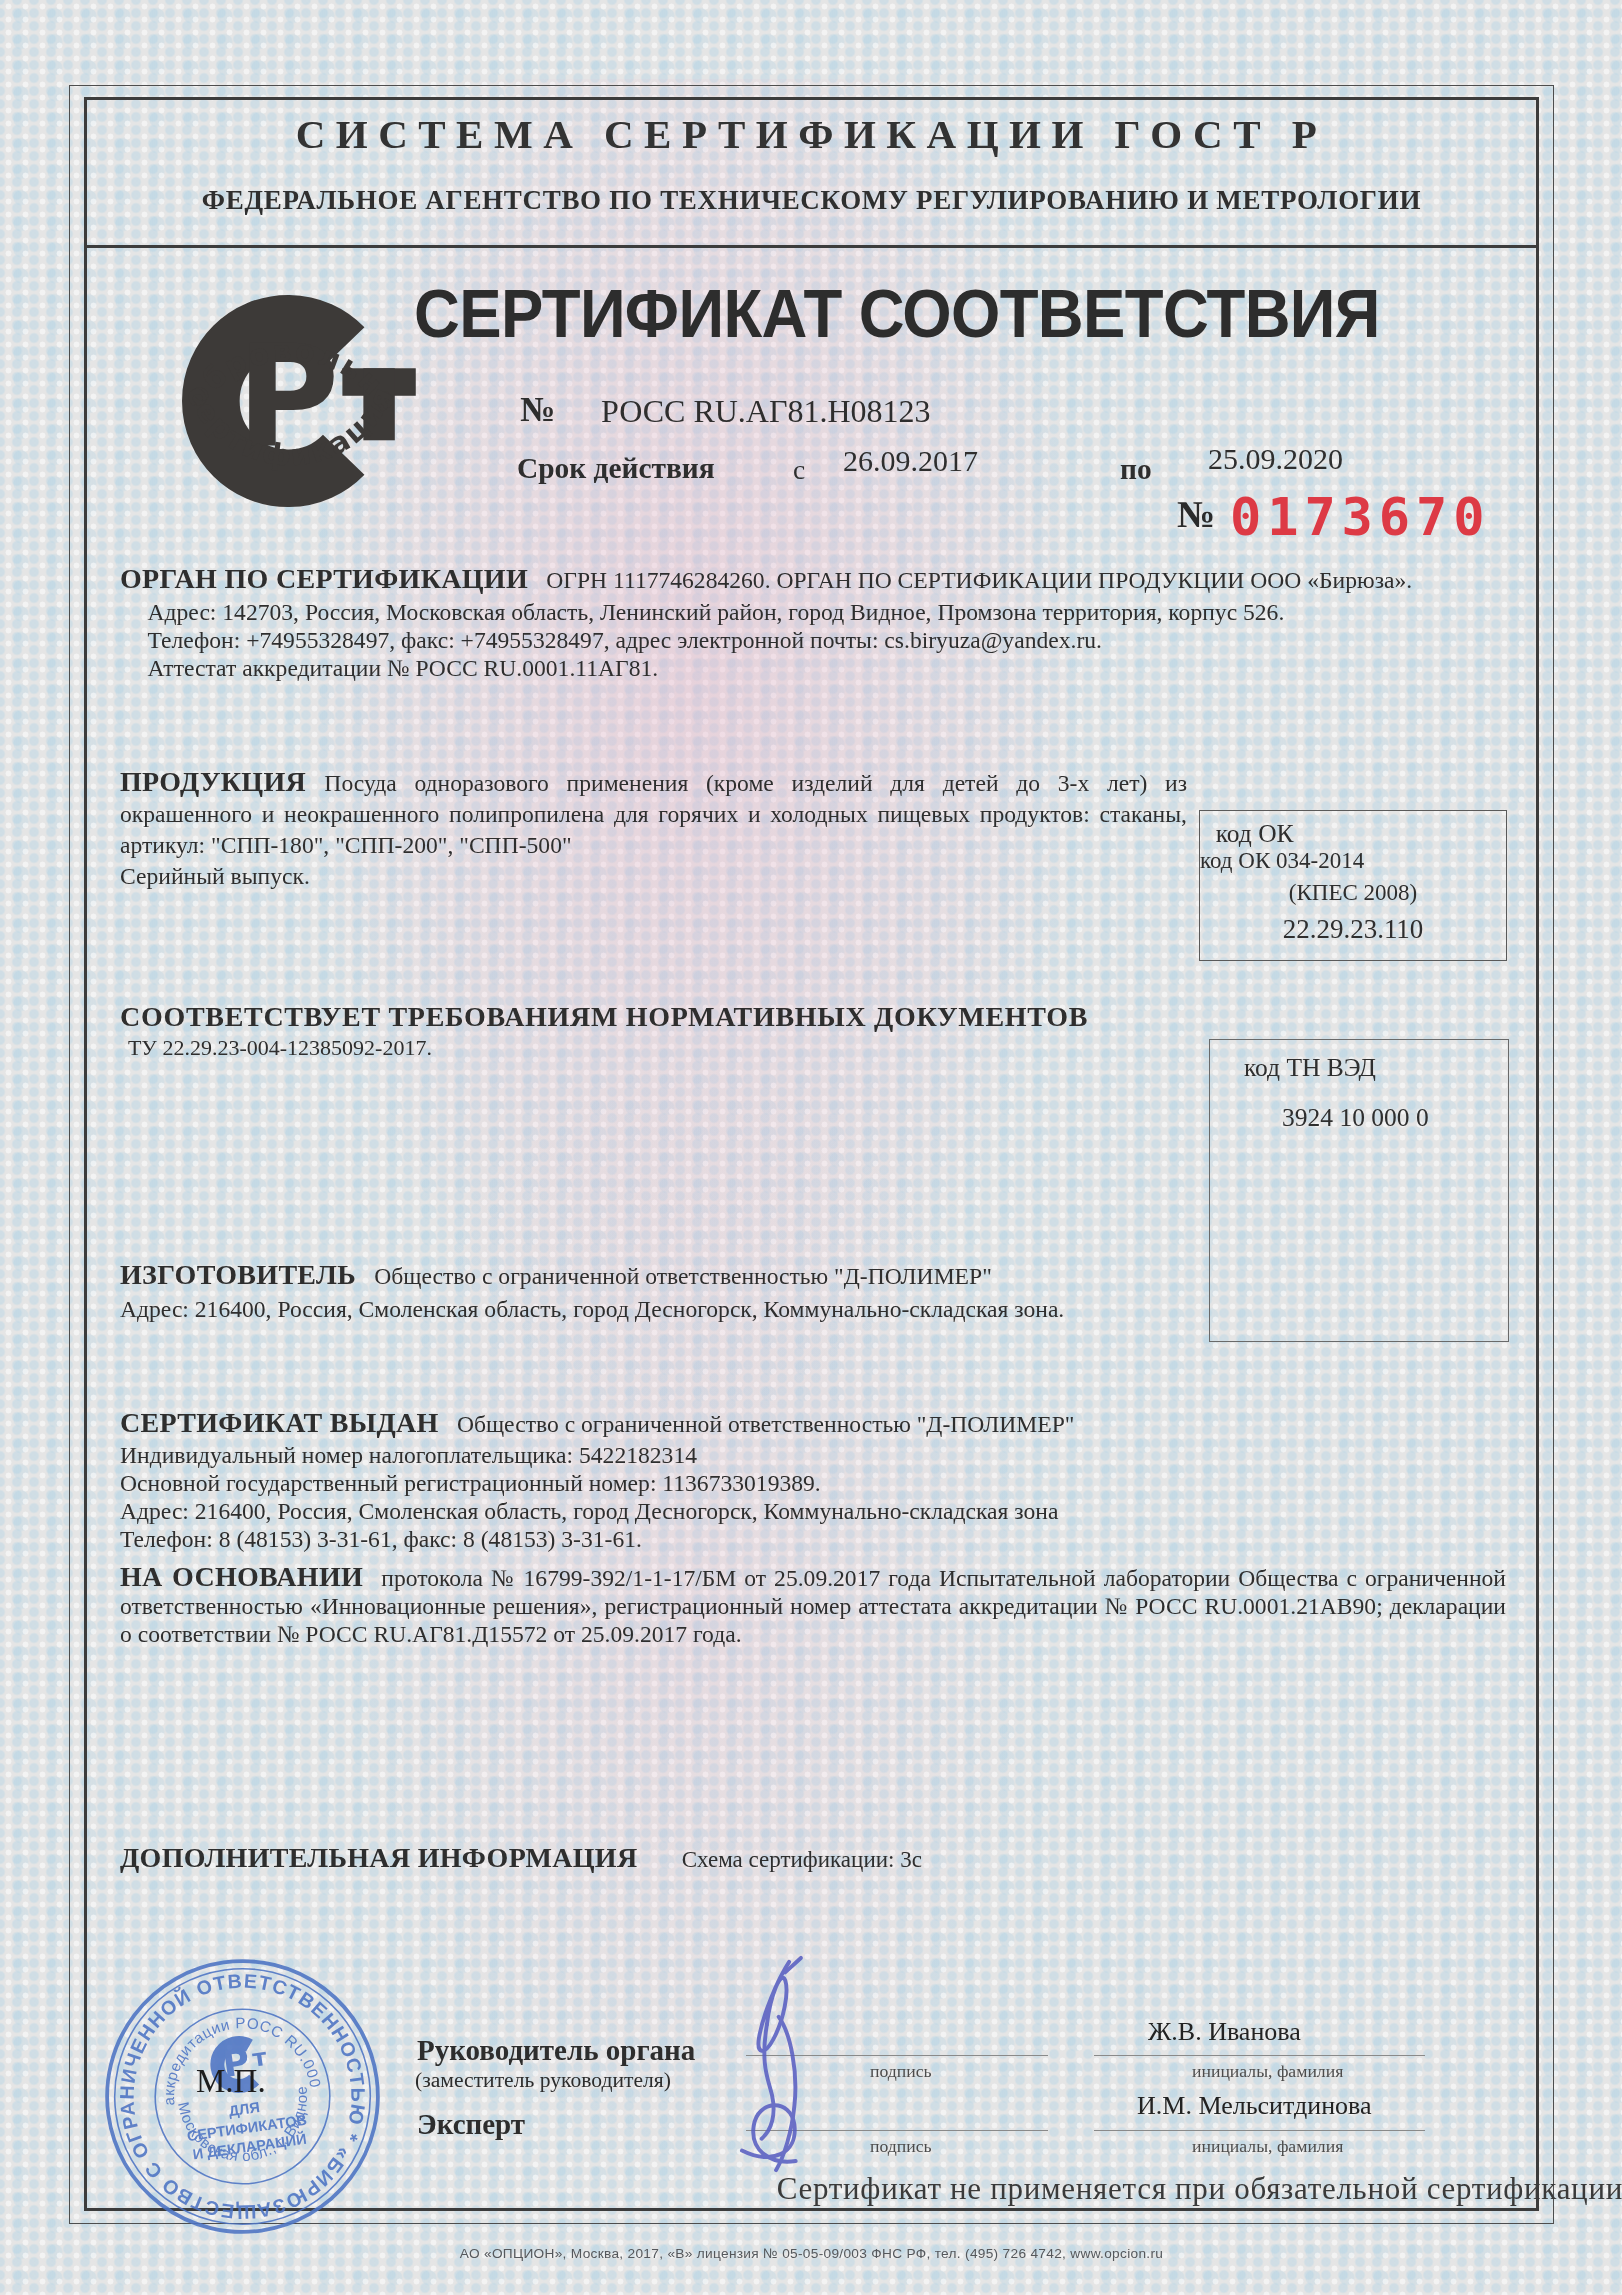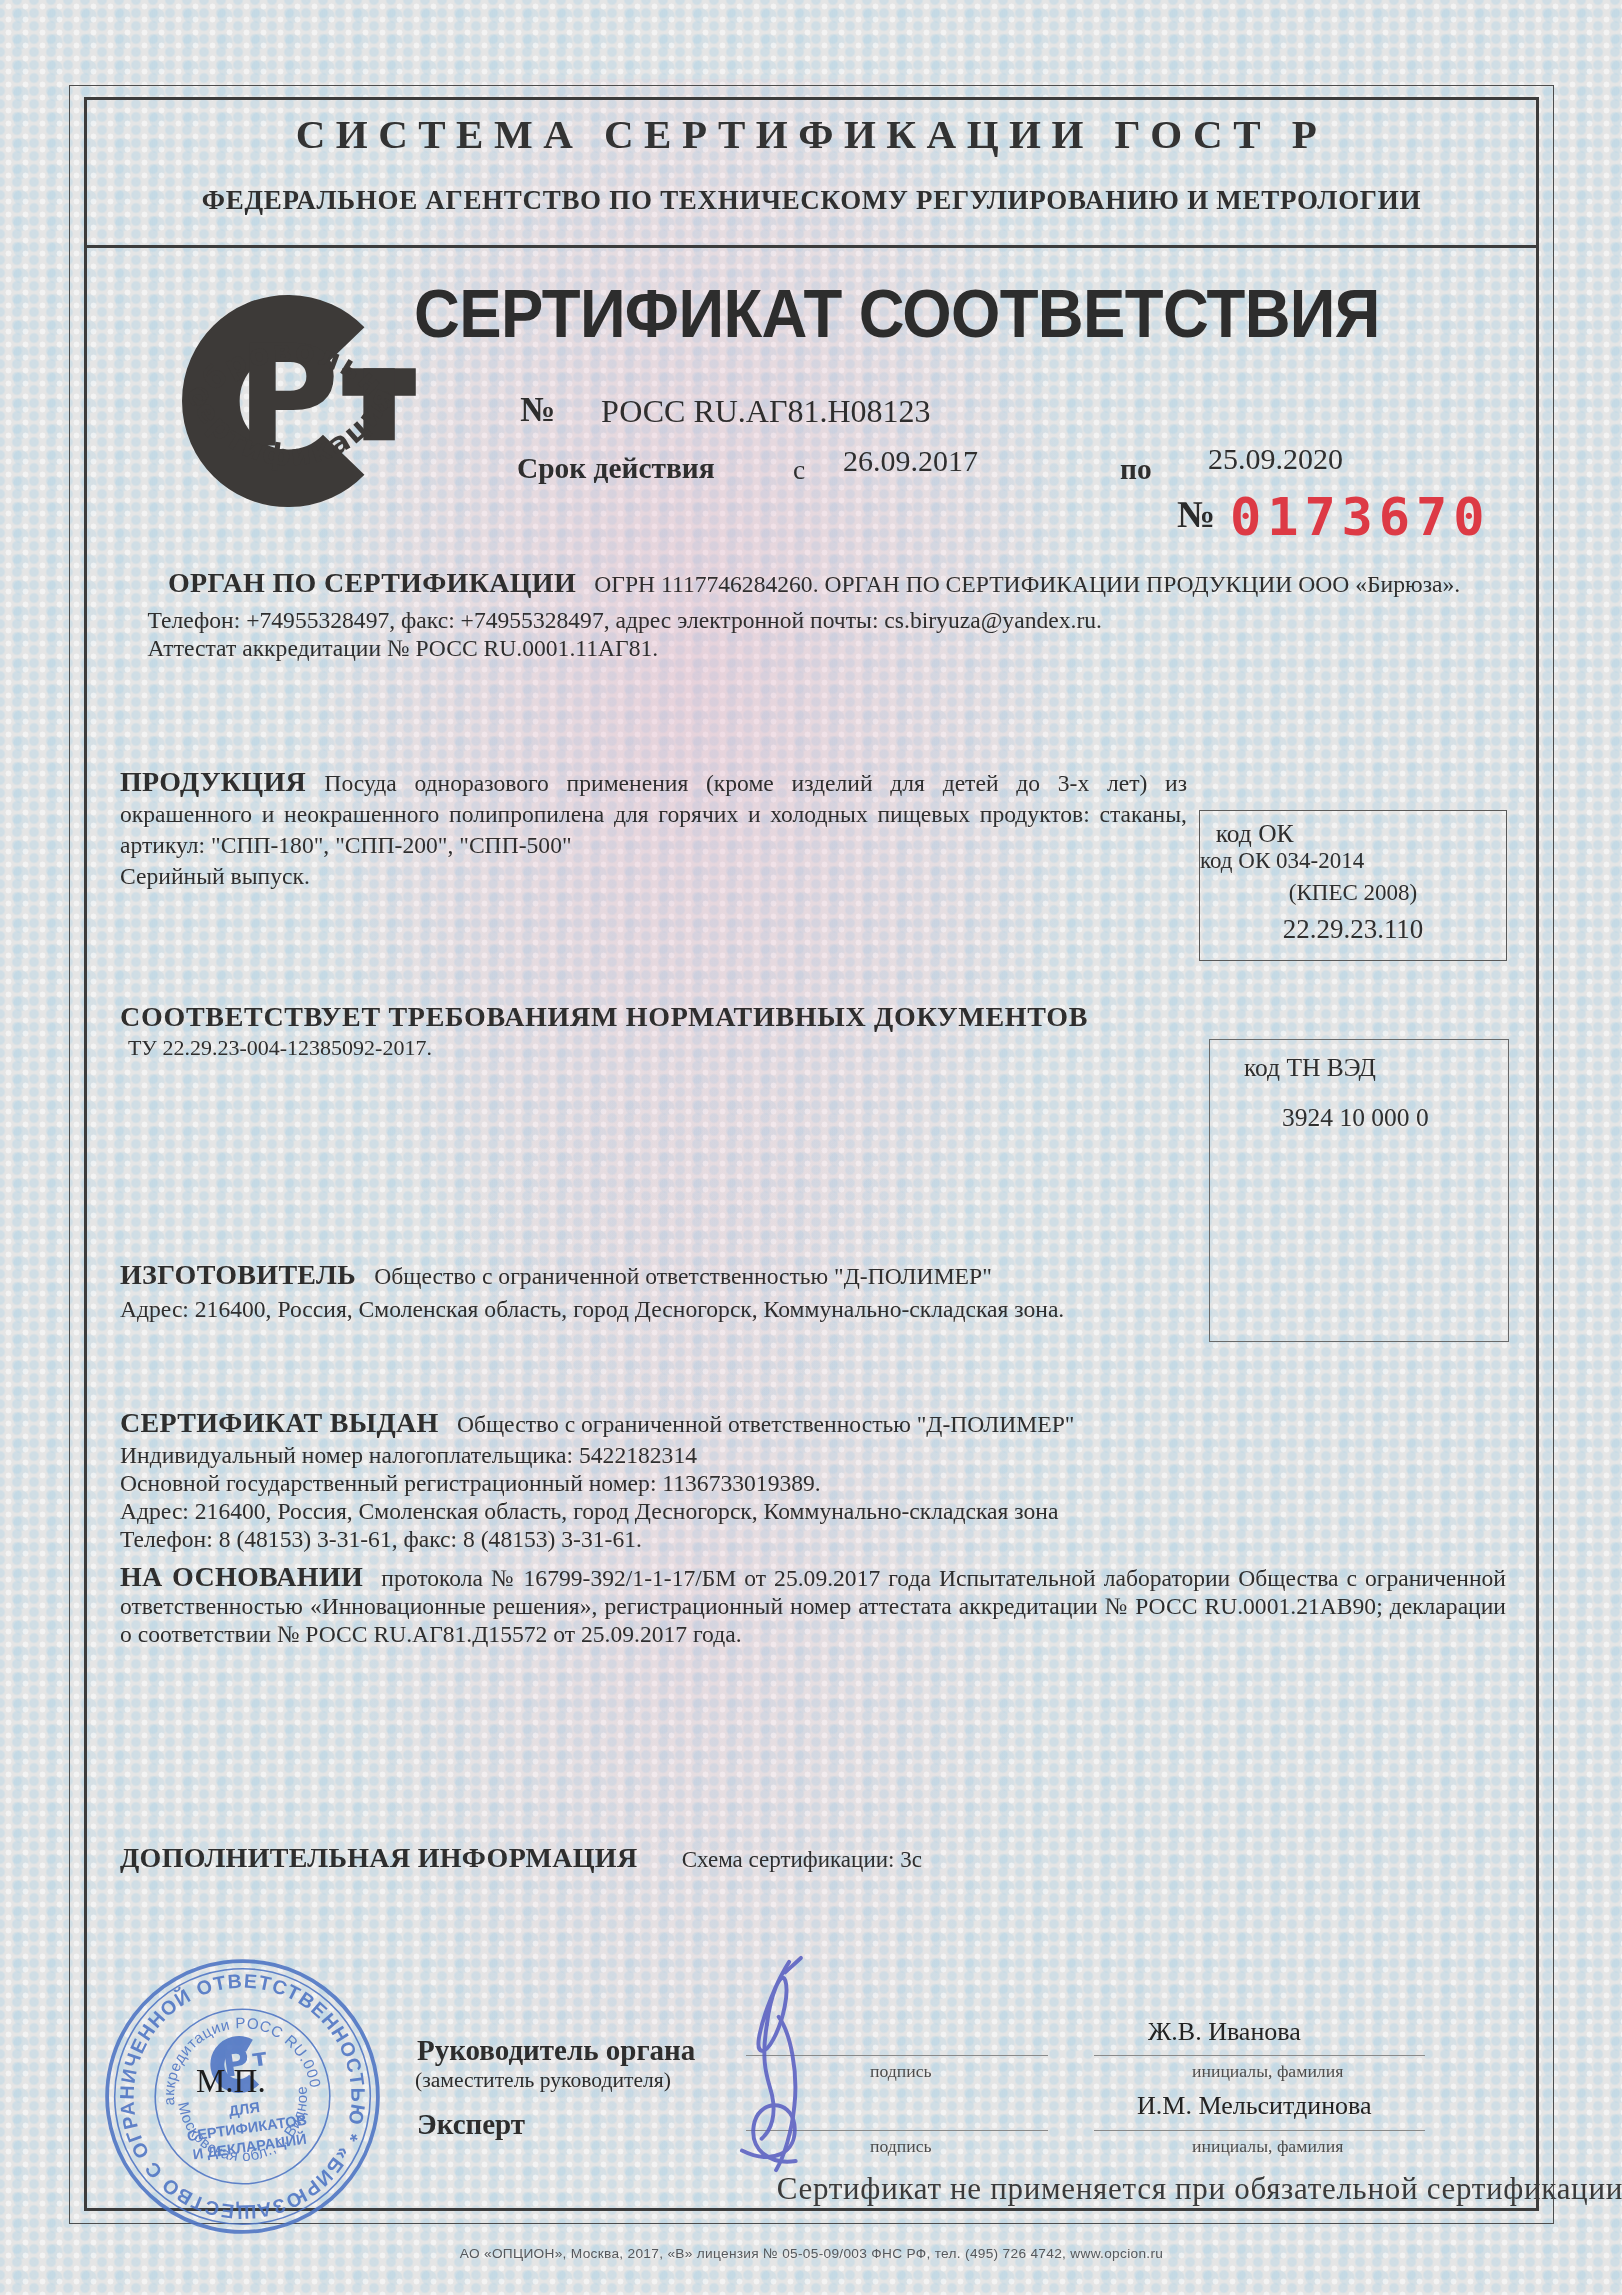--- a/index.html
+++ b/index.html
@@ -33,21 +33,21 @@
   .to-label{position:absolute;left:1120px;top:453px;font-size:29.4px;font-weight:bold;}
   .valid-to{position:absolute;left:1208px;top:442px;font-size:30px;}
   .blank-no-label{position:absolute;left:1177px;top:492px;font-size:38px;font-weight:bold;color:#2b2b2b;}
   .blank-no{position:absolute;left:1230px;top:487px;font-family:"DejaVu Sans Mono",monospace;font-weight:bold;
     font-size:52px;letter-spacing:5.9px;color:#dd3a45;}
 
   .sec{position:absolute;left:120px;width:1387px;font-size:23.6px;line-height:28px;text-align:justify;}
   .sec .lbl{font-size:28px;font-weight:bold;letter-spacing:0.3px;padding-right:18.3px;}
   .sec p{margin:0;}
   .sec-organ{top:561px;}
-  .sec-organ .intro-line{line-height:43px;margin-left:48px;}
+  .sec-organ .intro-line{line-height:35px;}
   .sec-organ .sub{padding-left:27.5px;text-align:left;}
   .sec-prod{top:766px;width:1067px;line-height:31px;}
   .sec-sootv{top:1000px;line-height:33px;text-align:left;}
   .sec-sootv .lbl{letter-spacing:0.7px;}
   .sec-sootv .tu{font-size:22px;line-height:26px;padding-left:7.9px;}
   .sec-izgot{top:1258px;line-height:33px;text-align:left;}
   .sec-vydan{top:1406px;text-align:left;}
   .sec-vydan .intro-line{line-height:34px;}
   .sec-osnov{top:1563px;width:1386px;}
   .sec-dop{top:1844px;text-align:left;}
@@ -119,20 +119,21 @@
   <span class="validity-s">с</span>
   <span class="valid-from">26.09.2017</span>
   <span class="to-label">по</span>
   <span class="valid-to">25.09.2020</span>
 
   <span class="blank-no-label">№</span>
   <span class="blank-no">0173670</span>
 
   <div class="sec sec-organ">
     <p class="intro-line"><span class="lbl">ОРГАН ПО СЕРТИФИКАЦИИ</span><span>ОГРН 1117746284260. ОРГАН ПО СЕРТИФИКАЦИИ ПРОДУКЦИИ ООО «Бирюза».</span></p>
+    <p class="sub">Адрес: 142703, Россия, Московская область, Ленинский район, город Видное, Промзона территория, корпус 526.</p>
     <p class="sub">Телефон: +74955328497, факс: +74955328497, адрес электронной почты: cs.biryuza@yandex.ru.</p>
     <p class="sub">Аттестат аккредитации № РОСС RU.0001.11АГ81.</p>
   </div>
 
   <div class="sec sec-prod">
     <p><span class="lbl">ПРОДУКЦИЯ</span><span>Посуда одноразового применения (кроме изделий для детей до 3-х лет) из окрашенного и неокрашенного полипропилена для горячих и холодных пищевых продуктов: стаканы, артикул: "СПП-180", "СПП-200", "СПП-500"</span></p>
     <p>Серийный выпуск.</p>
   </div>
 
   <div class="side-box box-ok">

